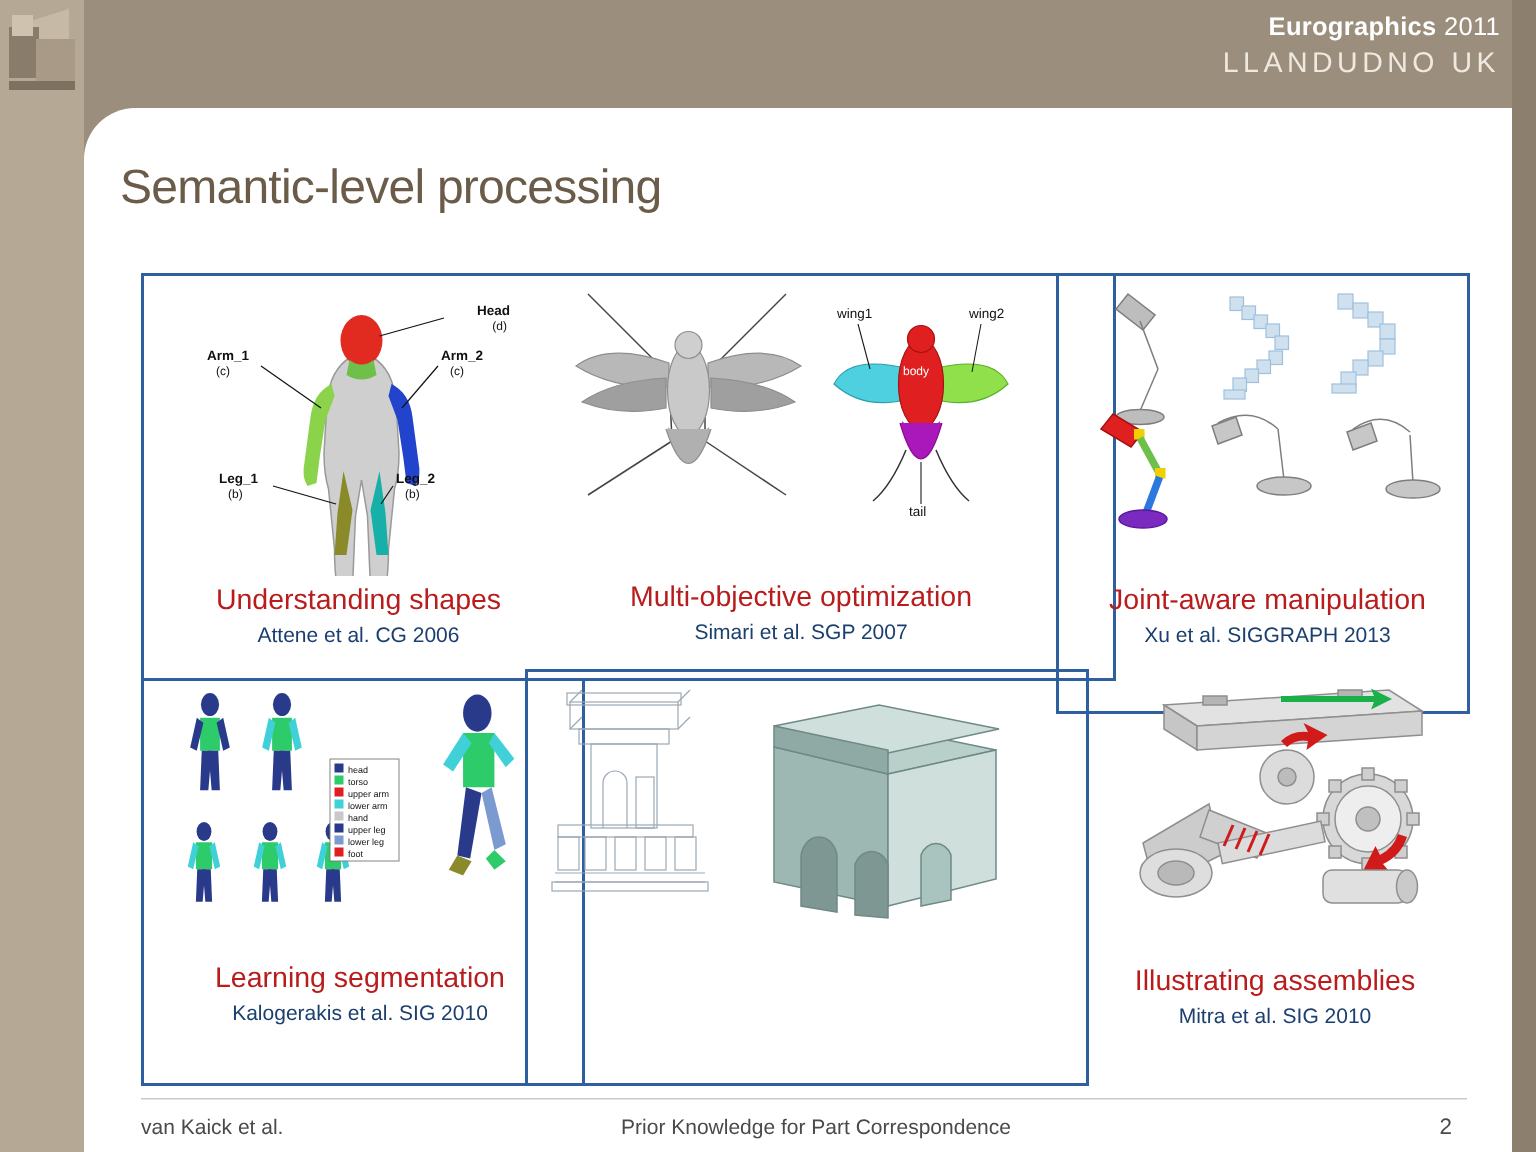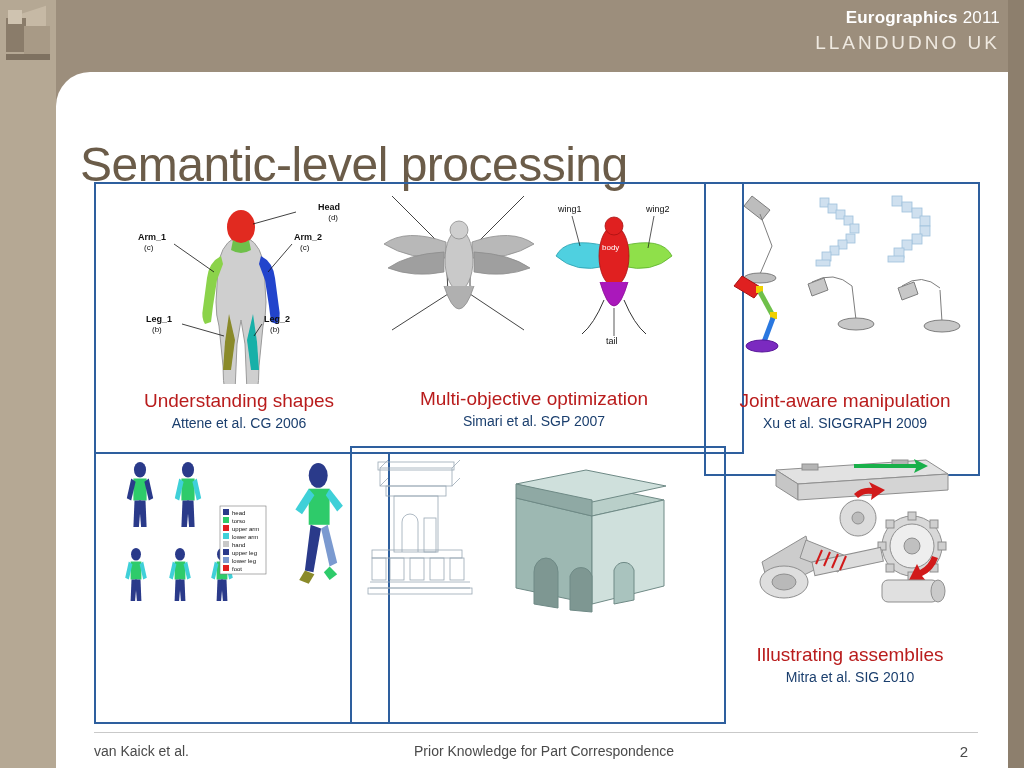--- a/index.html
+++ b/index.html
@@ -45,25 +45,24 @@
   }
 
   
   .slide{
     position:absolute;left:56px;top:72px;width:952px;height:696px;
     background:#ffffff;
     border-top-left-radius:34px;
   }
   .slide-title{
     position:absolute;left:24px;top:34px;
-    font-size:48px;color:#6b5c49;
+    font-size:32px;color:#6b5c49;
     font-family:"Liberation Sans", sans-serif;
     font-weight:normal;
     letter-spacing:-0.5px;
-    margin-top:31px;
   }
 
   
   .frame{position:absolute;border:2px solid #2e5f9e;}
   .f-top{left:38px;top:110px;width:646px;height:268px;}
   .f-right{left:648px;top:110px;width:272px;height:290px;}
   .f-left-bottom{left:38px;top:380px;width:292px;height:268px;}
   .f-mid-bottom{left:294px;top:374px;width:372px;height:274px;}
 
   .cell{position:absolute;}
@@ -269,21 +268,21 @@
       <g stroke="#7e7e7e" fill="#c7c7c7" stroke-width="1">
         <path d="M186 96 q20 -14 38 2" fill="none"></path>
         <path d="M182 98 l16 -6 l4 12 l-16 6 z"></path>
         <line x1="224" y1="100" x2="226" y2="132"></line>
         <ellipse cx="226" cy="136" rx="18" ry="6"></ellipse>
       </g>
     </svg>
   </div>
   <div class="cap" style="left:648px;top:318px;width:282px;">
     <div class="t">Joint-aware manipulation</div>
-    <div class="s">Xu et al. SIGGRAPH 2009</div>
+    <div class="s">Xu et al. SIGGRAPH 2013</div>
   </div>
 
   <div class="cell" style="left:52px;top:386px;width:266px;height:182px;">
     <svg width="266" height="182" viewBox="0 0 266 182">
 
       <g>
         <g transform="translate(10,4) scale(0.55)">
           <ellipse cx="40" cy="14" rx="11" ry="14" fill="#2a3a8a"></ellipse>
           <path d="M28 30 h24 v40 h-24 z" fill="#2ecb6a"></path>
           <path d="M24 30 l-8 36 l8 4 l8 -34 z" fill="#2a3a8a"></path>
@@ -352,20 +351,24 @@
         <ellipse cx="36" cy="12" rx="10" ry="13" fill="#2a3a8a"></ellipse>
         <path d="M26 26 h22 v38 h-22 z" fill="#2ecb6a"></path>
         <path d="M26 26 l-14 22 l7 5 l13 -20 z" fill="#3fd0d8"></path>
         <path d="M48 26 l14 18 l-6 6 l-12 -17 z" fill="#3fd0d8"></path>
         <path d="M28 64 l-6 48 l9 2 l8 -46 z" fill="#2a3a8a"></path>
         <path d="M46 64 l10 40 l-8 4 l-9 -40 z" fill="#7b9ad0"></path>
         <path d="M22 112 l-6 10 l10 4 l6 -10 z" fill="#8a8a2a"></path>
         <path d="M48 108 l8 8 l-8 6 l-6 -8 z" fill="#2ecb6a"></path>
       </g>
     </svg>
+  </div>
+  <div class="cap" style="left:38px;top:570px;width:292px;">
+    <div class="t">Learning segmentation</div>
+    <div class="s">Kalogerakis et al. SIG 2010</div>
   </div>
 
   <div class="cell" style="left:310px;top:382px;width:340px;height:180px;">
     <svg width="340" height="180" viewBox="0 0 340 180">
 
       <g stroke="#9aa8b5" fill="none" stroke-width="0.8">
         <rect x="14" y="14" width="72" height="18"></rect>
         <rect x="20" y="32" width="60" height="10"></rect>
         <rect x="12" y="8" width="76" height="8"></rect>
         <rect x="28" y="42" width="44" height="56"></rect>

